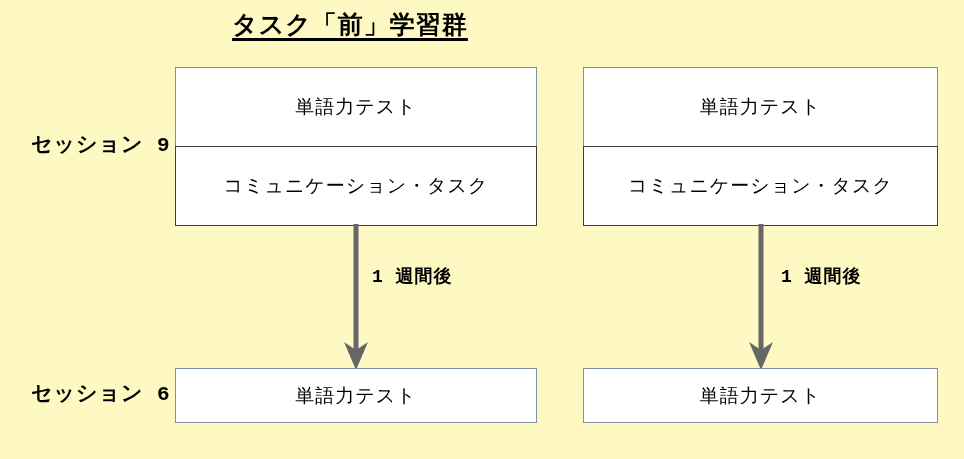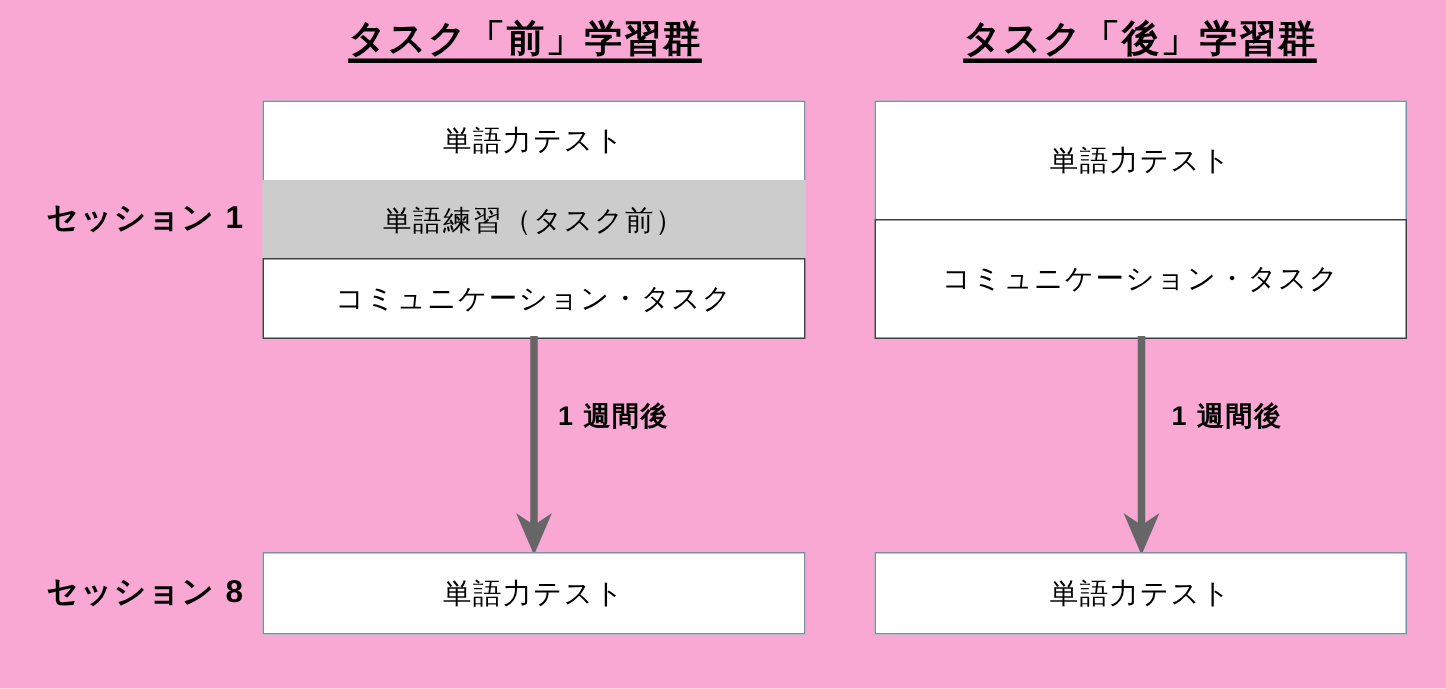--- a/index.html
+++ b/index.html
@@ -8,22 +8,23 @@
     background: #ffffff;
   }
   body {
     font-family: "Liberation Sans", "DejaVu Sans", sans-serif;
     color: #000000;
   }
   #canvas {
     position: relative;
     width: 964px;
     height: 459px;
-    background: #f9a8d4;
+    background: #fef9c3;
     overflow: hidden;
+    font-family: Liberation Mono, monospace;
   }
 
   
   .group-heading {
     position: absolute;
     font-size: 25px;
     font-weight: bold;
     letter-spacing: 1px;
     text-align: center;
     white-space: nowrap;
@@ -117,29 +118,27 @@
   #interval-label-pre  { left: 372px; top: 268px; }
   #interval-label-post { left: 781px; top: 268px; }
 </style>
 </head>
 <body>
 
 <div id="canvas">
 
   <div class="group-heading" id="heading-pre">タスク「前」学習群</div>
 
-  <div class="group-heading" id="heading-post">タスク「後」学習群</div>
 
-  <div class="session-label" id="session-label-1">セッション 1</div>
+  <div class="session-label" id="session-label-1">セッション 9</div>
 
-  <div class="session-label" id="session-label-2">セッション 8</div>
+  <div class="session-label" id="session-label-2">セッション 6</div>
 
   <div class="stack" id="stack-pre">
     <div class="cell">単語力テスト</div>
-    <div class="cell shaded">単語練習（タスク前）</div>
     <div class="cell dark-border">コミュニケーション・タスク</div>
   </div>
 
   <div class="stack" id="stack-post">
     <div class="cell">単語力テスト</div>
     <div class="cell dark-border">コミュニケーション・タスク</div>
   </div>
 
   <svg class="arrow" id="arrow-pre" viewBox="0 0 26 146">
     <path d="M13 0 L13 132" stroke="#666666" stroke-width="5" fill="none"></path>

